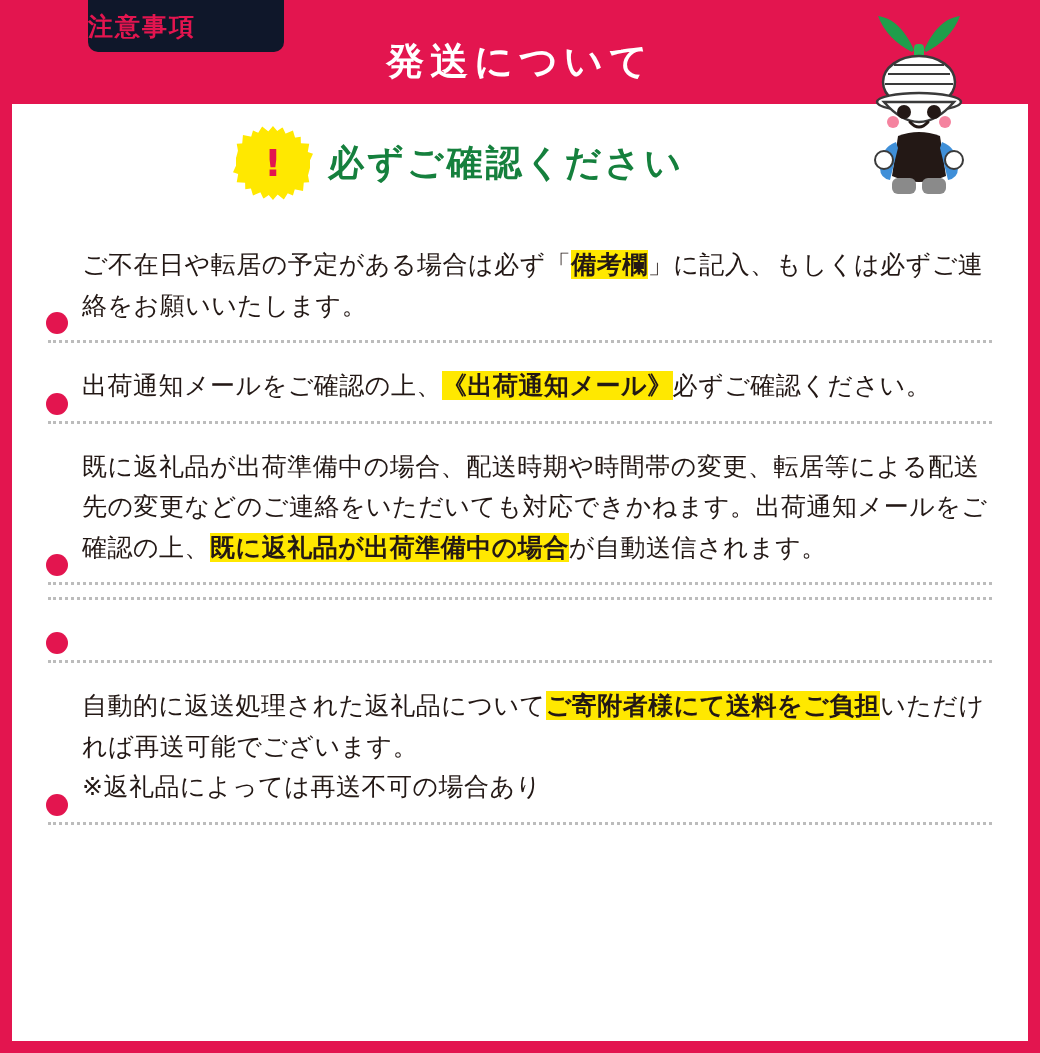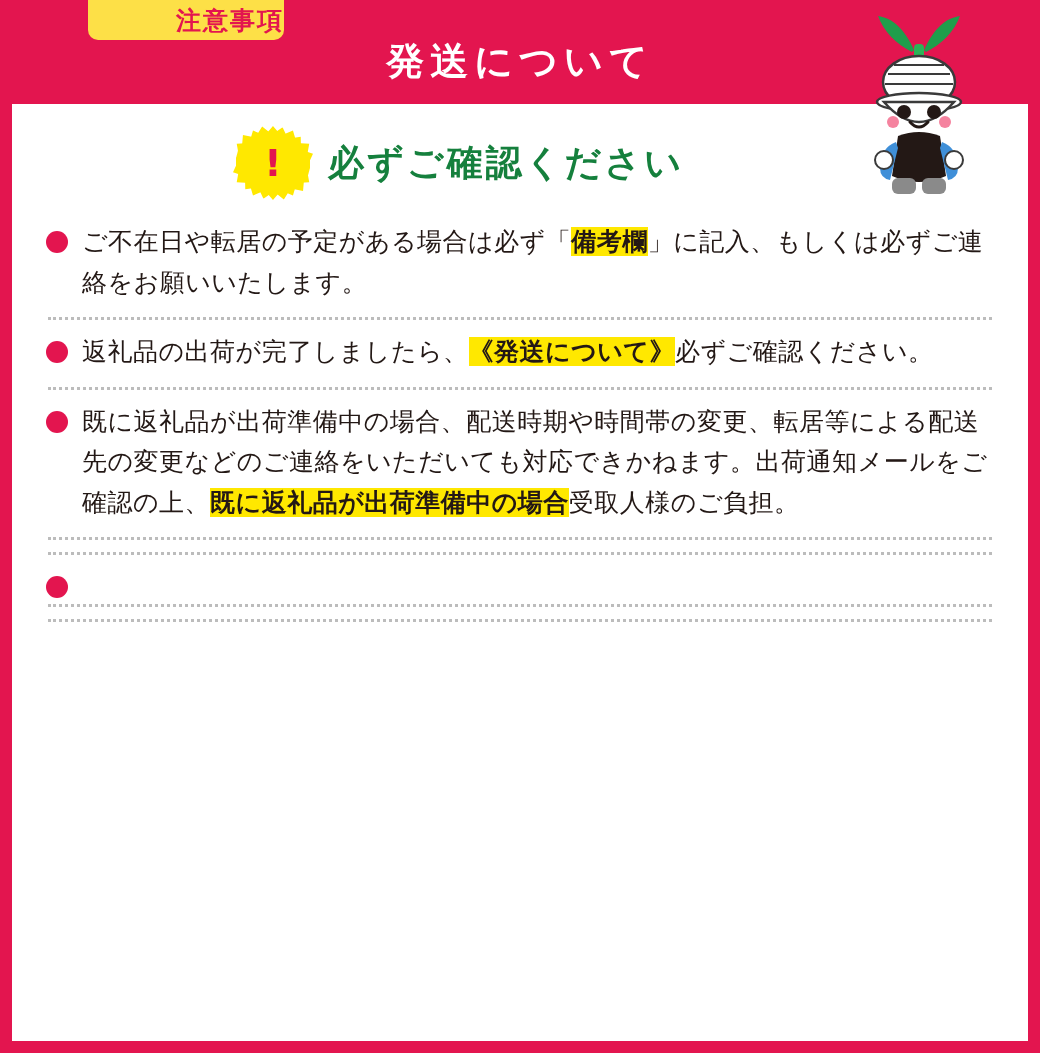--- a/index.html
+++ b/index.html
@@ -22,27 +22,27 @@
   
   .header {
     position: relative;
     height: 104px;
   }
   .badge {
     position: absolute;
     left: 88px;
     top: 0;
     width: 196px;
-    height: 40px;
-    background: #fde047;
+    height: 52px;
+    background: #0f172a;
     border-bottom-left-radius: 10px;
     border-bottom-right-radius: 10px;
     display: flex;
     align-items: center;
-    justify-content: flex-end;
+    justify-content: flex-start;
   }
   .badge-text {
     color: #e3154f;
     font-size: 25px;
     font-weight: bold;
     letter-spacing: 2px;
   }
   .header-title {
     position: absolute;
     left: 0;
@@ -118,22 +118,23 @@
     width: 130px;
     height: 220px;
   }
 
   
   .list {
     padding: 0 6px;
   }
   .item {
     display: flex;
-    align-items: flex-start;
+    align-items: flex-end;
     padding: 0 0 0 2px;
+    margin-top: 23px;
   }
   .bullet {
     flex: none;
     width: 22px;
     height: 22px;
     border-radius: 50%;
     background: #e3154f;
     margin-top: 9px;
     margin-right: 14px;
   }
@@ -209,30 +210,34 @@
     </div>
 
     <div class="list">
         <div class="item">
           <span class="bullet"></span>
           <div class="item-text"><span>ご不在日や転居の予定がある場合は必ず「</span><span class="hl">備考欄</span><span>」に記入、もしくは必ずご連絡をお願いいたします。</span></div>
         </div>
         <div class="sep"></div>
         <div class="item">
           <span class="bullet"></span>
-          <div class="item-text"><span>返礼品の出荷が完了しましたら、</span><span class="hl">《発送について》</span><span>必ずご確認ください。</span></div>
-        </div>
-        <div class="sep"></div>
-        <div class="item">
-          <span class="bullet"></span>
-          <div class="item-text"><span>既に返礼品が出荷準備中の場合、配送時期や時間帯の変更、転居等による配送先の変更などのご連絡をいただいても対応できかねます。出荷通知メールをご確認の上、</span><span class="hl">既に返礼品が出荷準備中の場合</span><span>受取人様のご負担。</span></div>
-        </div>
-        <div class="sep"></div>
-        <div class="sep"></div>
-        <div class="item">
-          <span class="bullet"></span>
-        </div>
-        <div class="sep"></div>
+          <div class="item-text"><span>出荷通知メールをご確認の上、</span><span class="hl">《出荷通知メール》</span><span>必ずご確認ください。</span></div>
+        </div>
+        <div class="sep"></div>
+        <div class="item">
+          <span class="bullet"></span>
+          <div class="item-text"><span>既に返礼品が出荷準備中の場合、配送時期や時間帯の変更、転居等による配送先の変更などのご連絡をいただいても対応できかねます。出荷通知メールをご確認の上、</span><span class="hl">既に返礼品が出荷準備中の場合</span><span>が自動送信されます。</span></div>
+        </div>
+        <div class="sep"></div>
+        <div class="sep"></div>
+        <div class="item">
+          <span class="bullet"></span>
+        </div>
+        <div class="sep"></div>
+        <div class="item">
+          <span class="bullet"></span>
+          <div class="item-text"><span>自動的に返送処理された返礼品について</span><span class="hl">ご寄附者様にて送料をご負担</span><span>いただければ再送可能でございます。</span><br><span>※返礼品によっては再送不可の場合あり</span></div>
+        </div>
         <div class="sep"></div>
       </div>
 
   </div>
 </div>
 
 </body></html>

